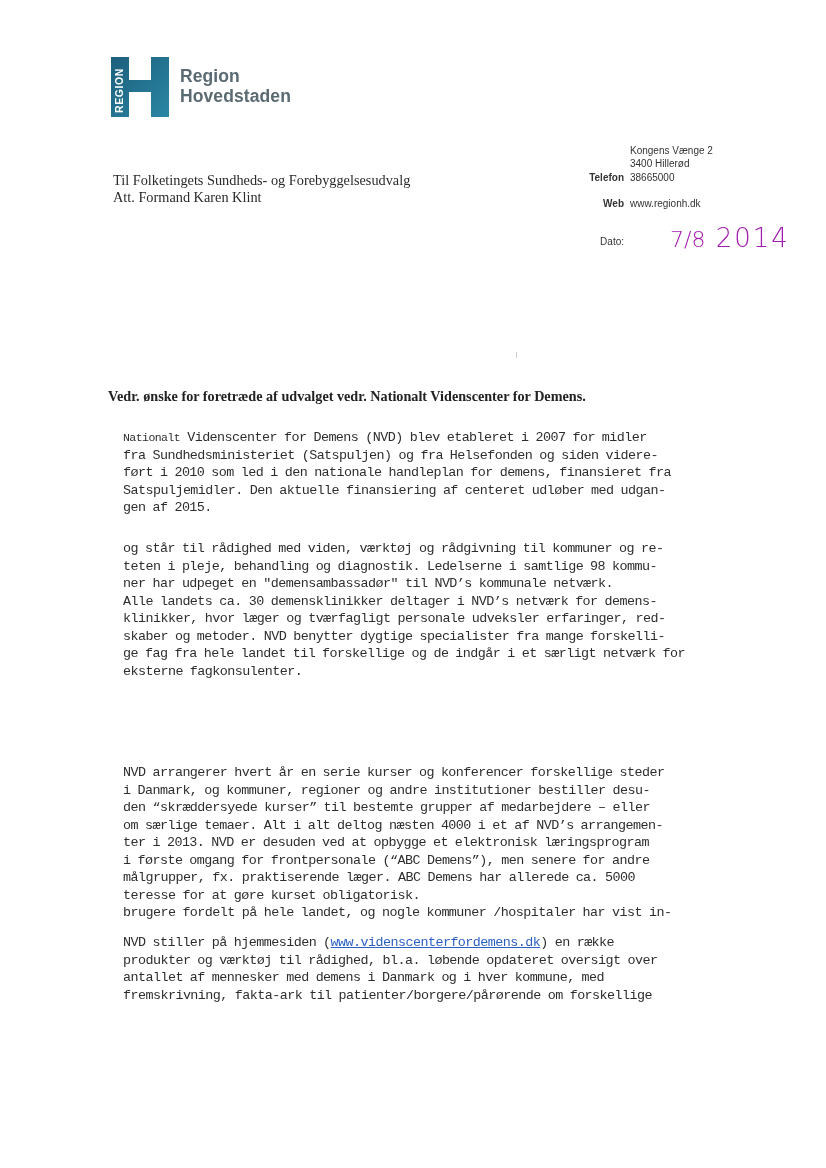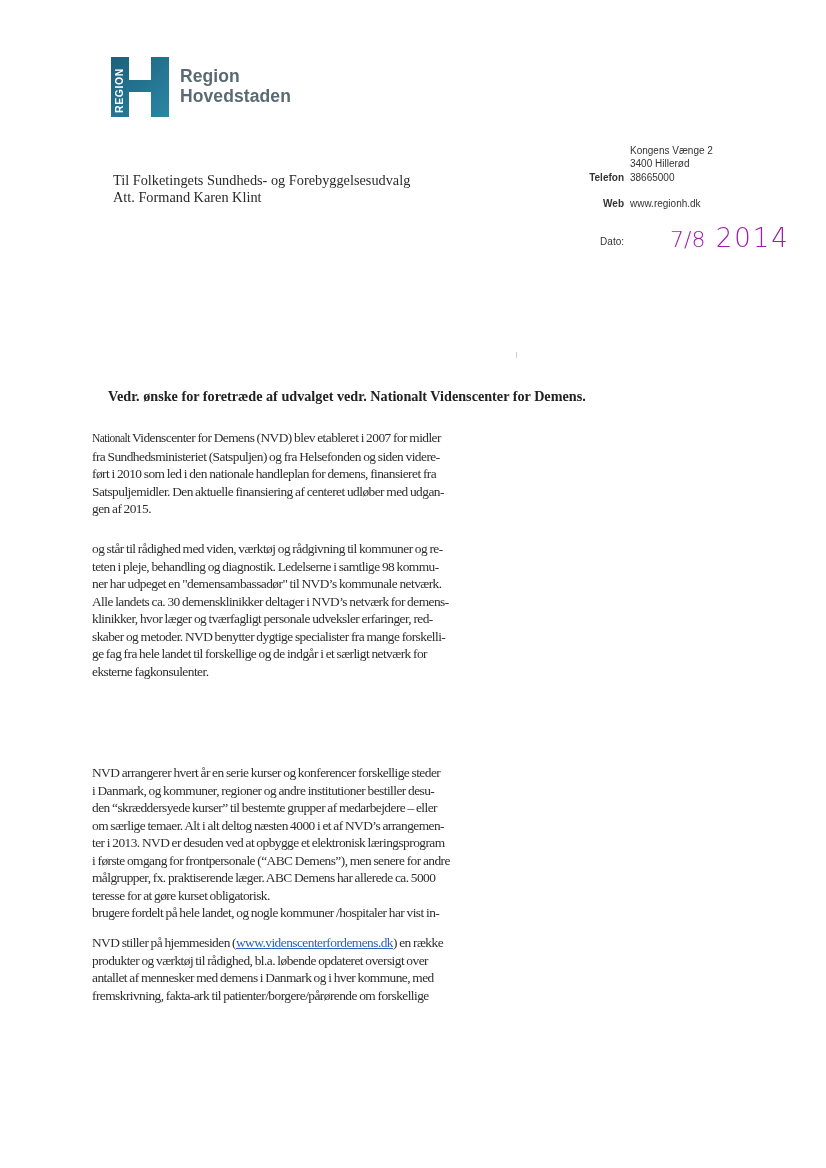--- a/index.html
+++ b/index.html
@@ -93,23 +93,23 @@
       left: 108px;
       top: 388px;
       font-family: "Liberation Serif", serif;
       font-weight: bold;
       font-size: 14.2px;
       color: #222;
       white-space: nowrap;
     }
     .para {
       position: absolute;
-      left: 92px;
+      left: 123px;
       width: 510px;
-      font-family: Liberation Serif, serif;
+      font-family: Liberation Mono, monospace;
       font-size: 13.4px;
       line-height: 17.5px;
       color: #2e2e2e;
       letter-spacing: -0.55px;
       word-spacing: -0.5px;
     }
     .para .line {
       display: block;
       white-space: nowrap;
     }

